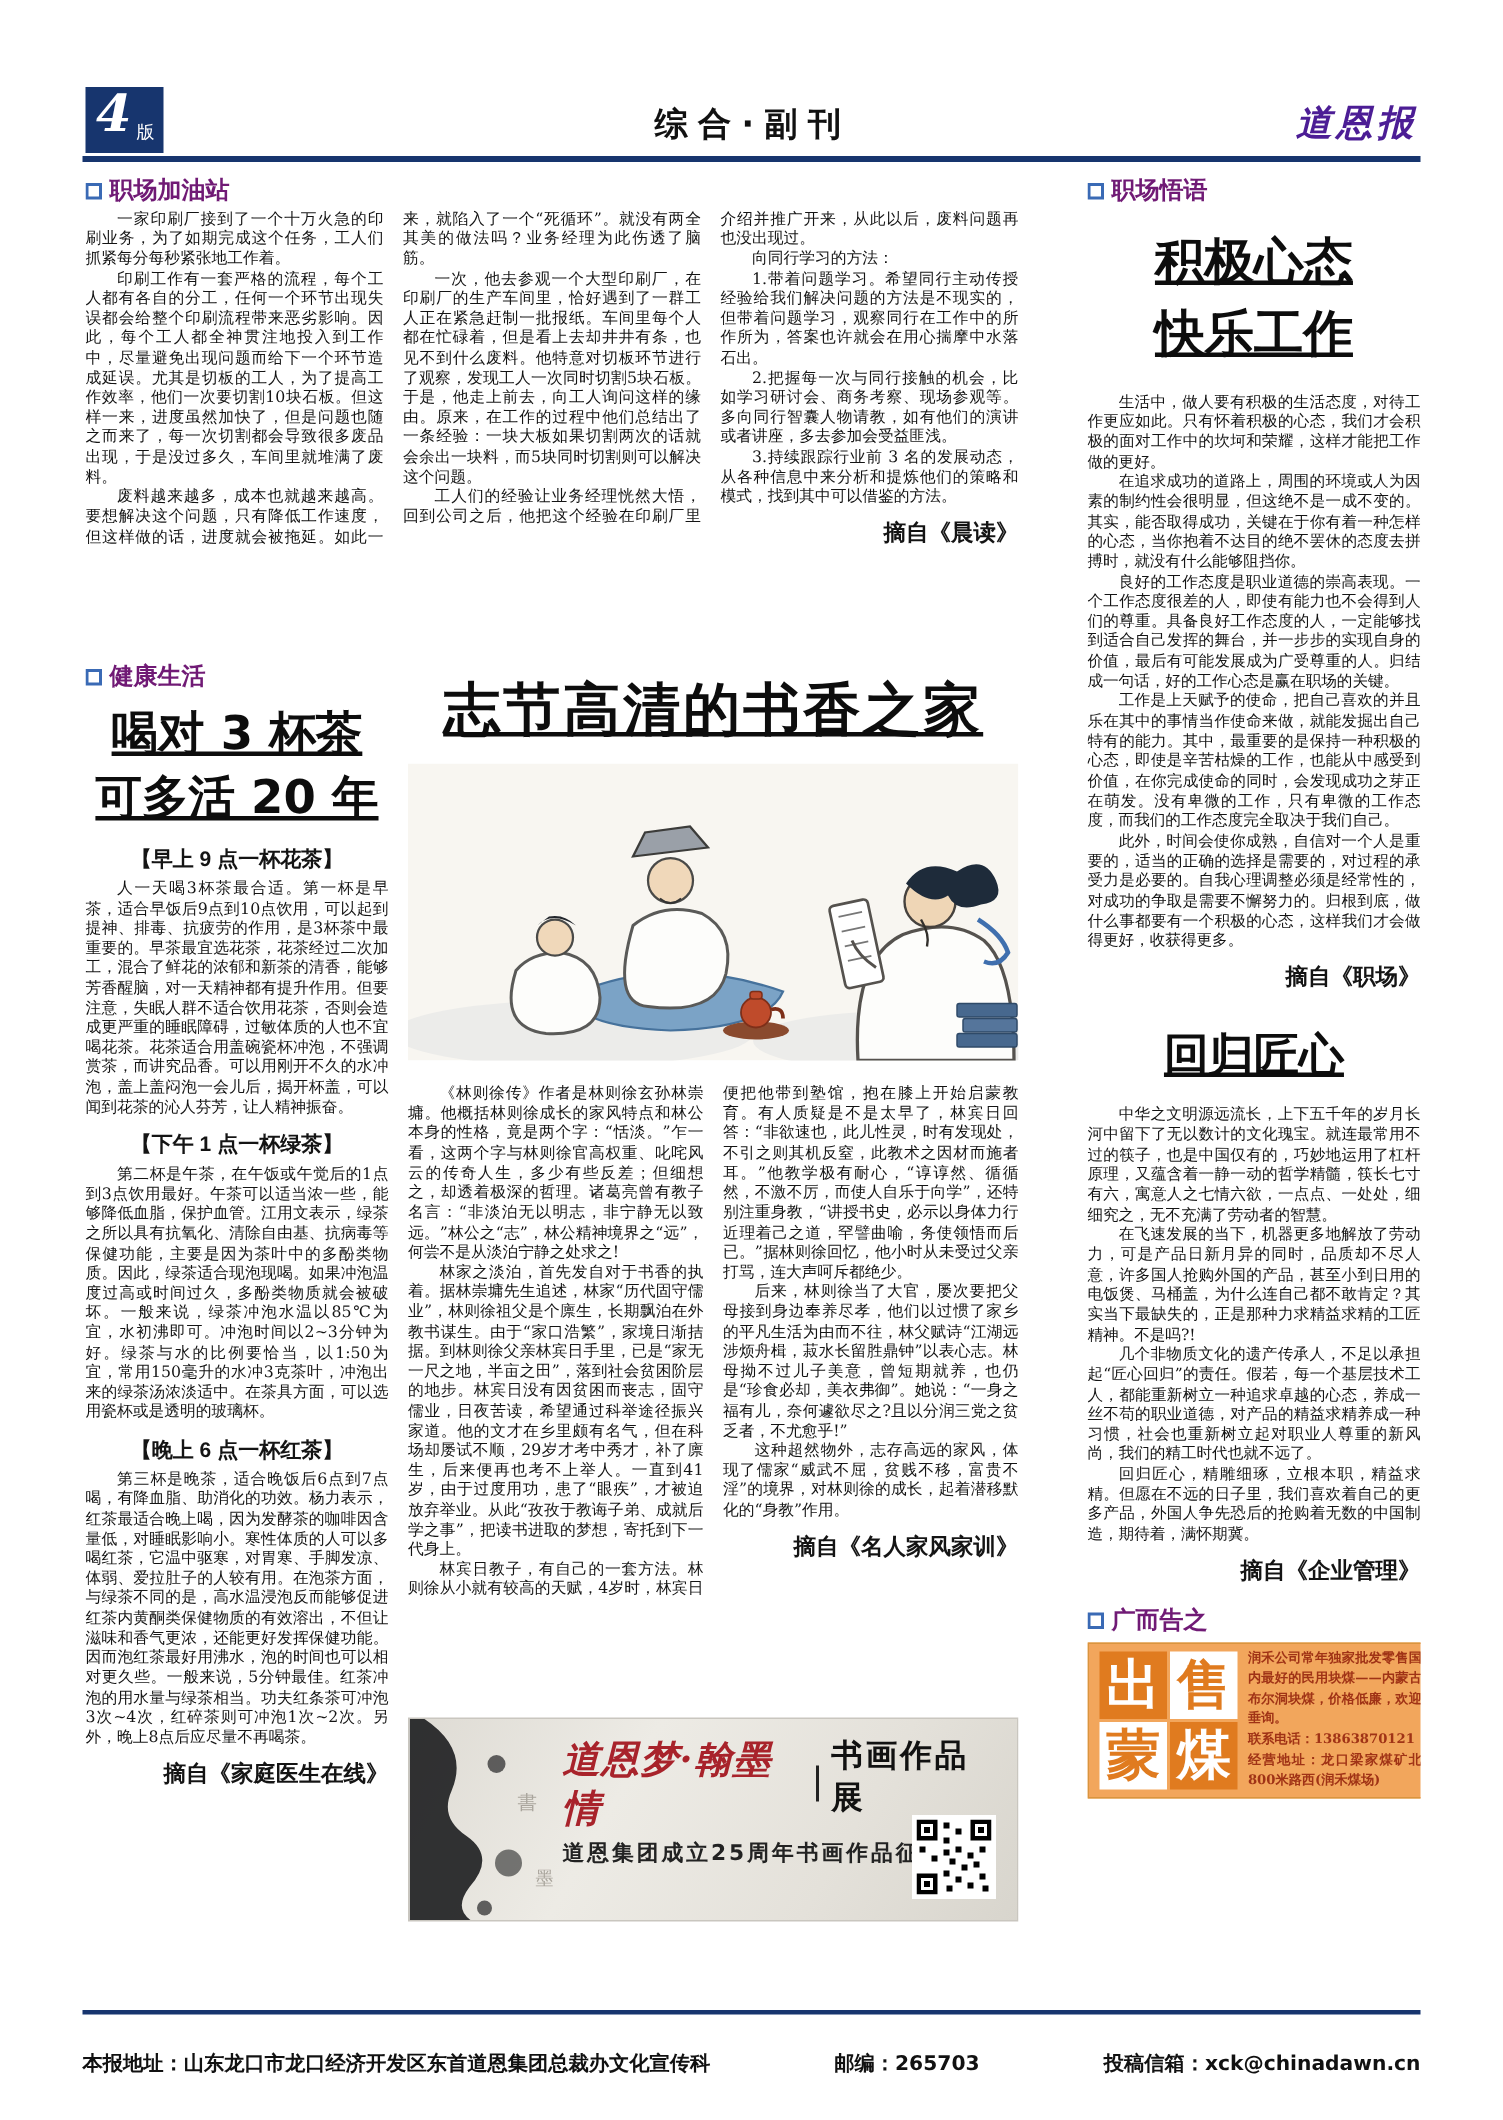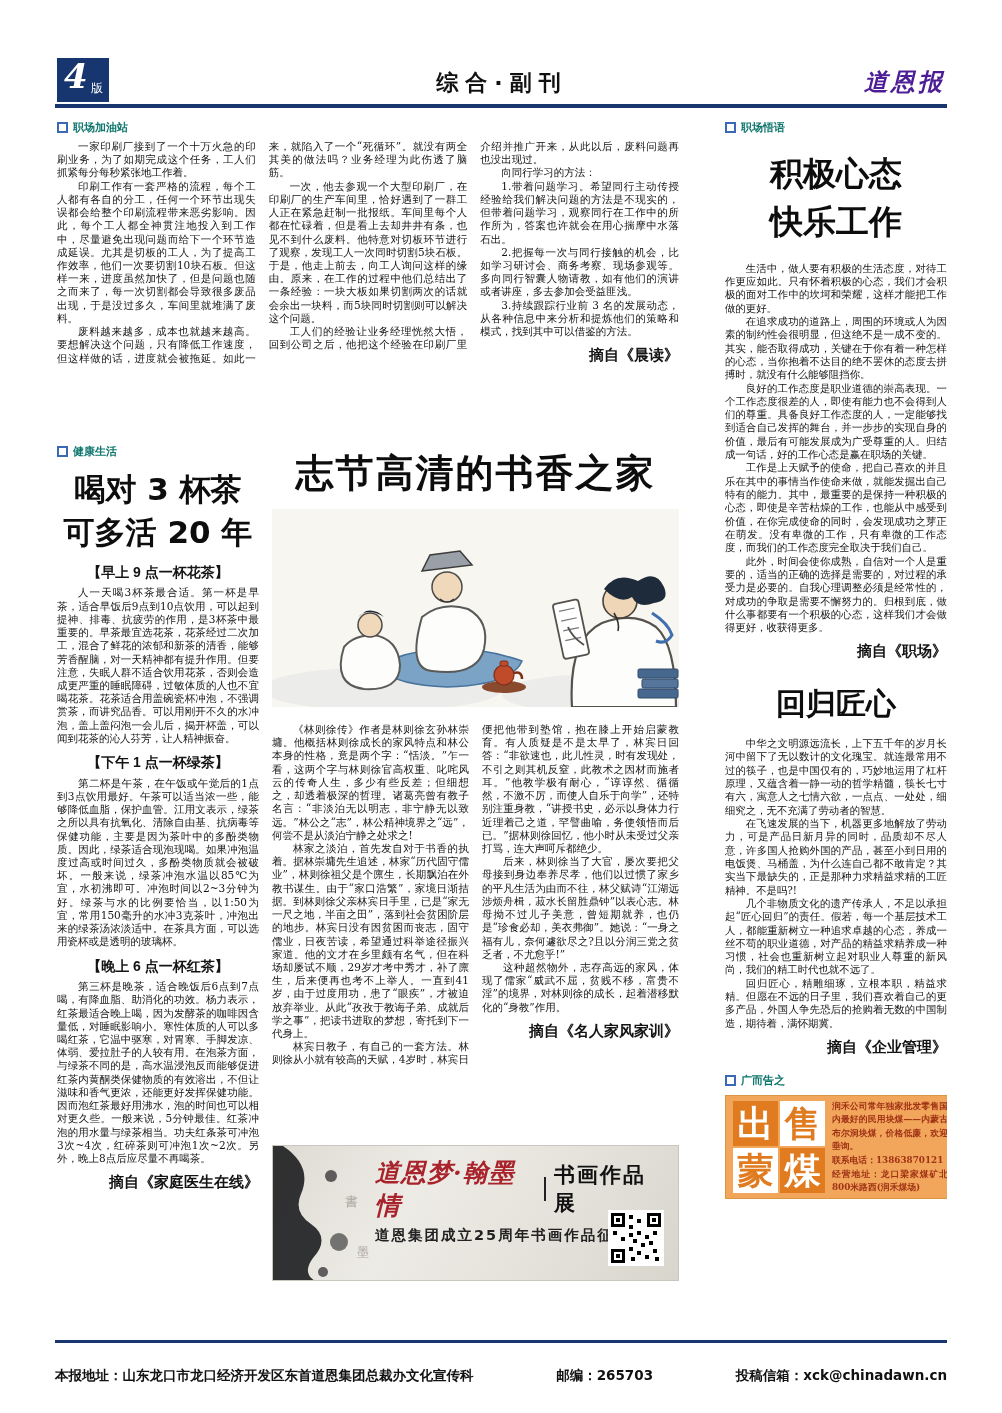--- a/index.html
+++ b/index.html
@@ -27,28 +27,28 @@
 
   
   .content { position:absolute; top:118px; left:57px; width:890px; display:flex; gap:12px; }
   .main-left { width:647px; height:1222px; overflow:hidden; }
   .rail { width:231px; height:1222px; overflow:hidden;margin-left:34px; }
 
   
   .kicker { display:flex; align-items:center; gap:5px; height:18px; margin-bottom:4px; }
   .kicker-square { width:11px; height:11px; border:2px solid #3a6ab5; background:#fff; flex:0 0 auto; }
   .kicker-label { font-family:"DejaVu Sans","Liberation Sans",sans-serif; font-weight:900;
-    font-size:11px; color:#0f766e; }
+    font-size:16px; color:#701a75; }
 
   
   .headline-red { font-family:"DejaVu Sans","Liberation Sans",sans-serif; font-weight:900;
     font-size:47px; line-height:1.05; color:#c42130; text-align:center;
     letter-spacing:2px; margin:8px 0 16px; }
   .headline-black { font-family:"DejaVu Sans","Liberation Sans",sans-serif; font-weight:900;
-    color:#0d0d0d; text-align:center; }
+    color:#0d0d0d; text-align:center;text-decoration:underline; }
 
   
   .bodytext { font-size:10.5px; line-height:1.26; text-align:justify; color:#141414; }
   .bodytext p { margin:0; text-indent:2em; }
   p.source { text-align:right; font-weight:bold; text-indent:0; margin-top:8px; font-size:15px;
     font-family:"DejaVu Sans","Liberation Sans",sans-serif; }
 
   .cols3 { column-count:3; column-gap:13px; height:288px; overflow:hidden; }
   .cols2 { column-count:2; column-gap:13px; height:412px; overflow:hidden; }
 
@@ -68,21 +68,21 @@
   
   .rail .headline-black { font-size:33px; line-height:1.45; margin:14px 0 16px; }
   .rail .bodytext { font-size:10.4px; line-height:1.28; }
   .craft-head { font-size:30px !important; margin:20px 0 12px !important; }
 
   
   .ad-call { position:relative; margin-top:10px; width:407px; height:136px;
     background:linear-gradient(120deg,#dedbd4 0%, #edebe5 35%, #e4e1da 70%, #d8d5cd 100%);
     overflow:hidden; border:1px solid #c9c6bf; }
   .ad-call-inner { position:absolute; left:102px; top:10px; right:12px; }
-  .ad-call-title { display:flex; align-items:center; gap:8px; }
+  .ad-call-title { display:flex; align-items:flex-start; gap:8px; }
   .ad-call-title .t-red { color:#a8232b; font-weight:900; font-size:25px; font-style:italic;
     letter-spacing:1px; }
   .ad-call-title .t-sep { width:2px; height:24px; background:#222; align-self:center; }
   .ad-call-title .t-black { color:#111; font-weight:900; font-size:21px;
     font-family:"DejaVu Sans","Liberation Sans",sans-serif; letter-spacing:2px;}
   .ad-call-sub { font-size:14.5px; font-weight:bold; letter-spacing:2px; color:#222; margin-top:4px;
     font-family:"DejaVu Sans","Liberation Sans",sans-serif; }
   .qr { position:absolute; right:14px; bottom:14px; width:56px; height:56px; background:#fff;
     padding:3px; }
 

